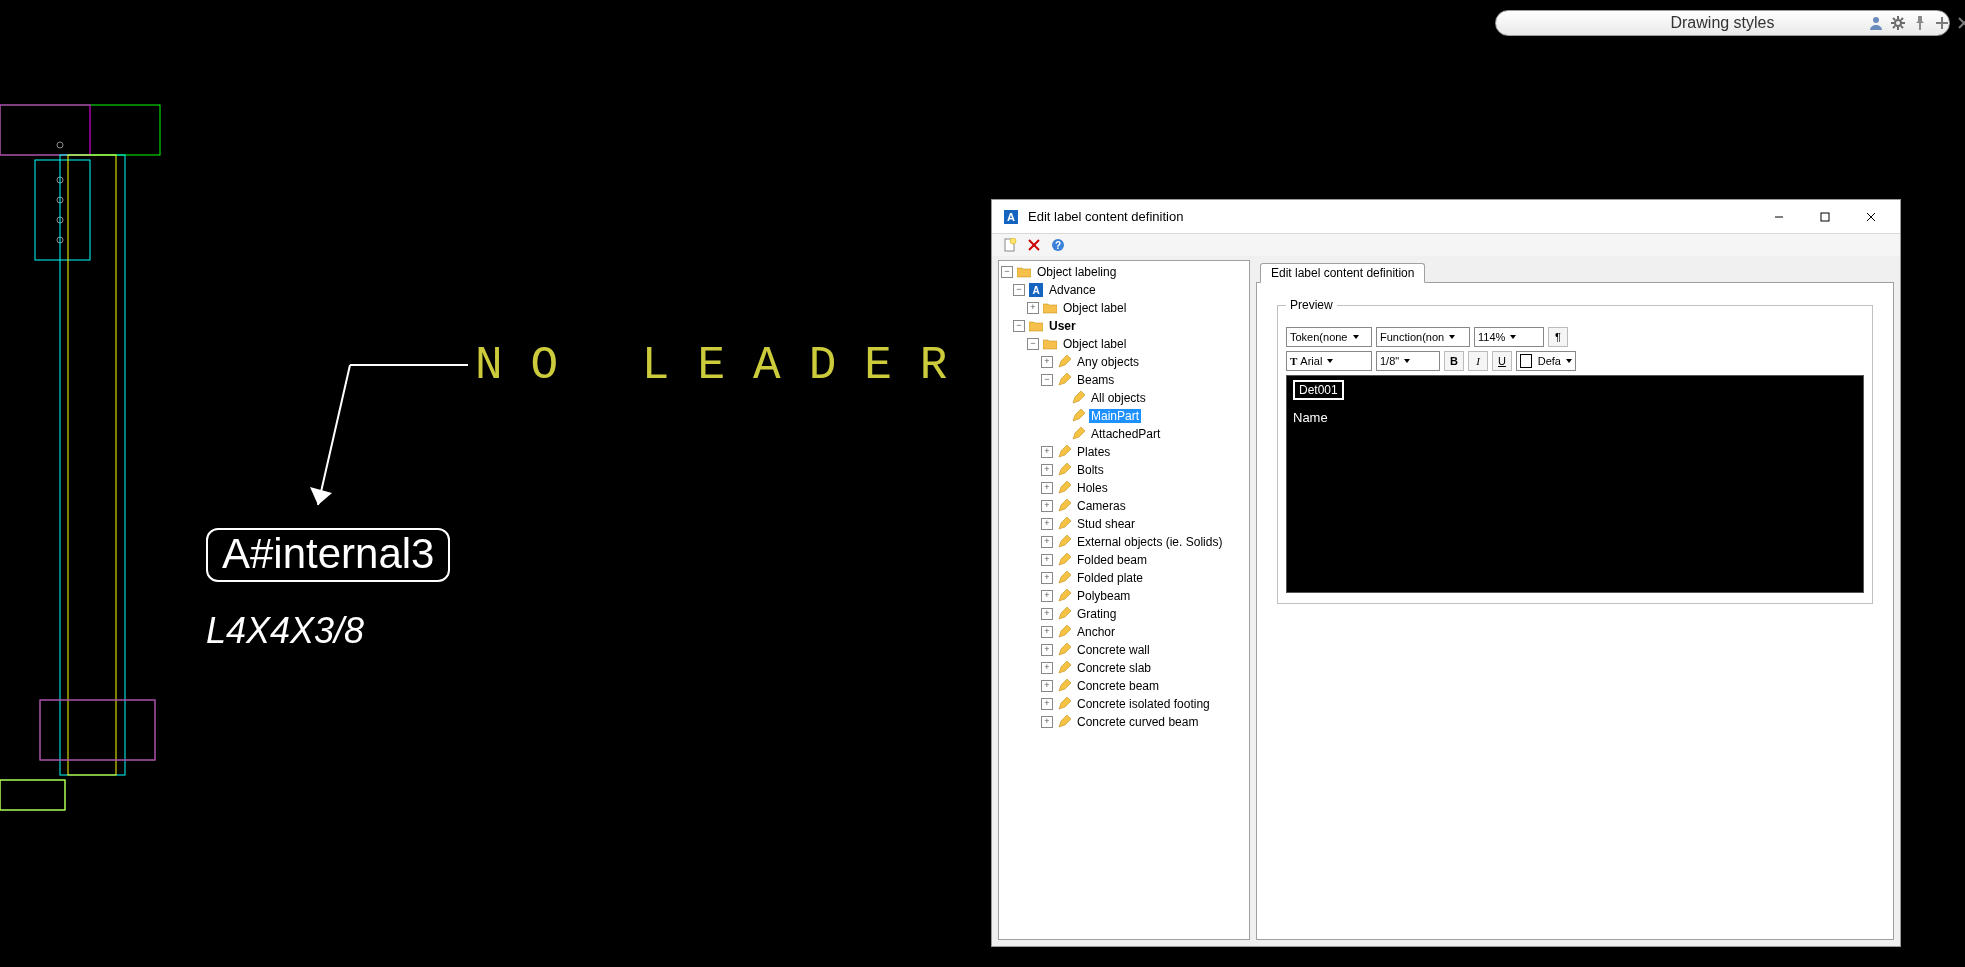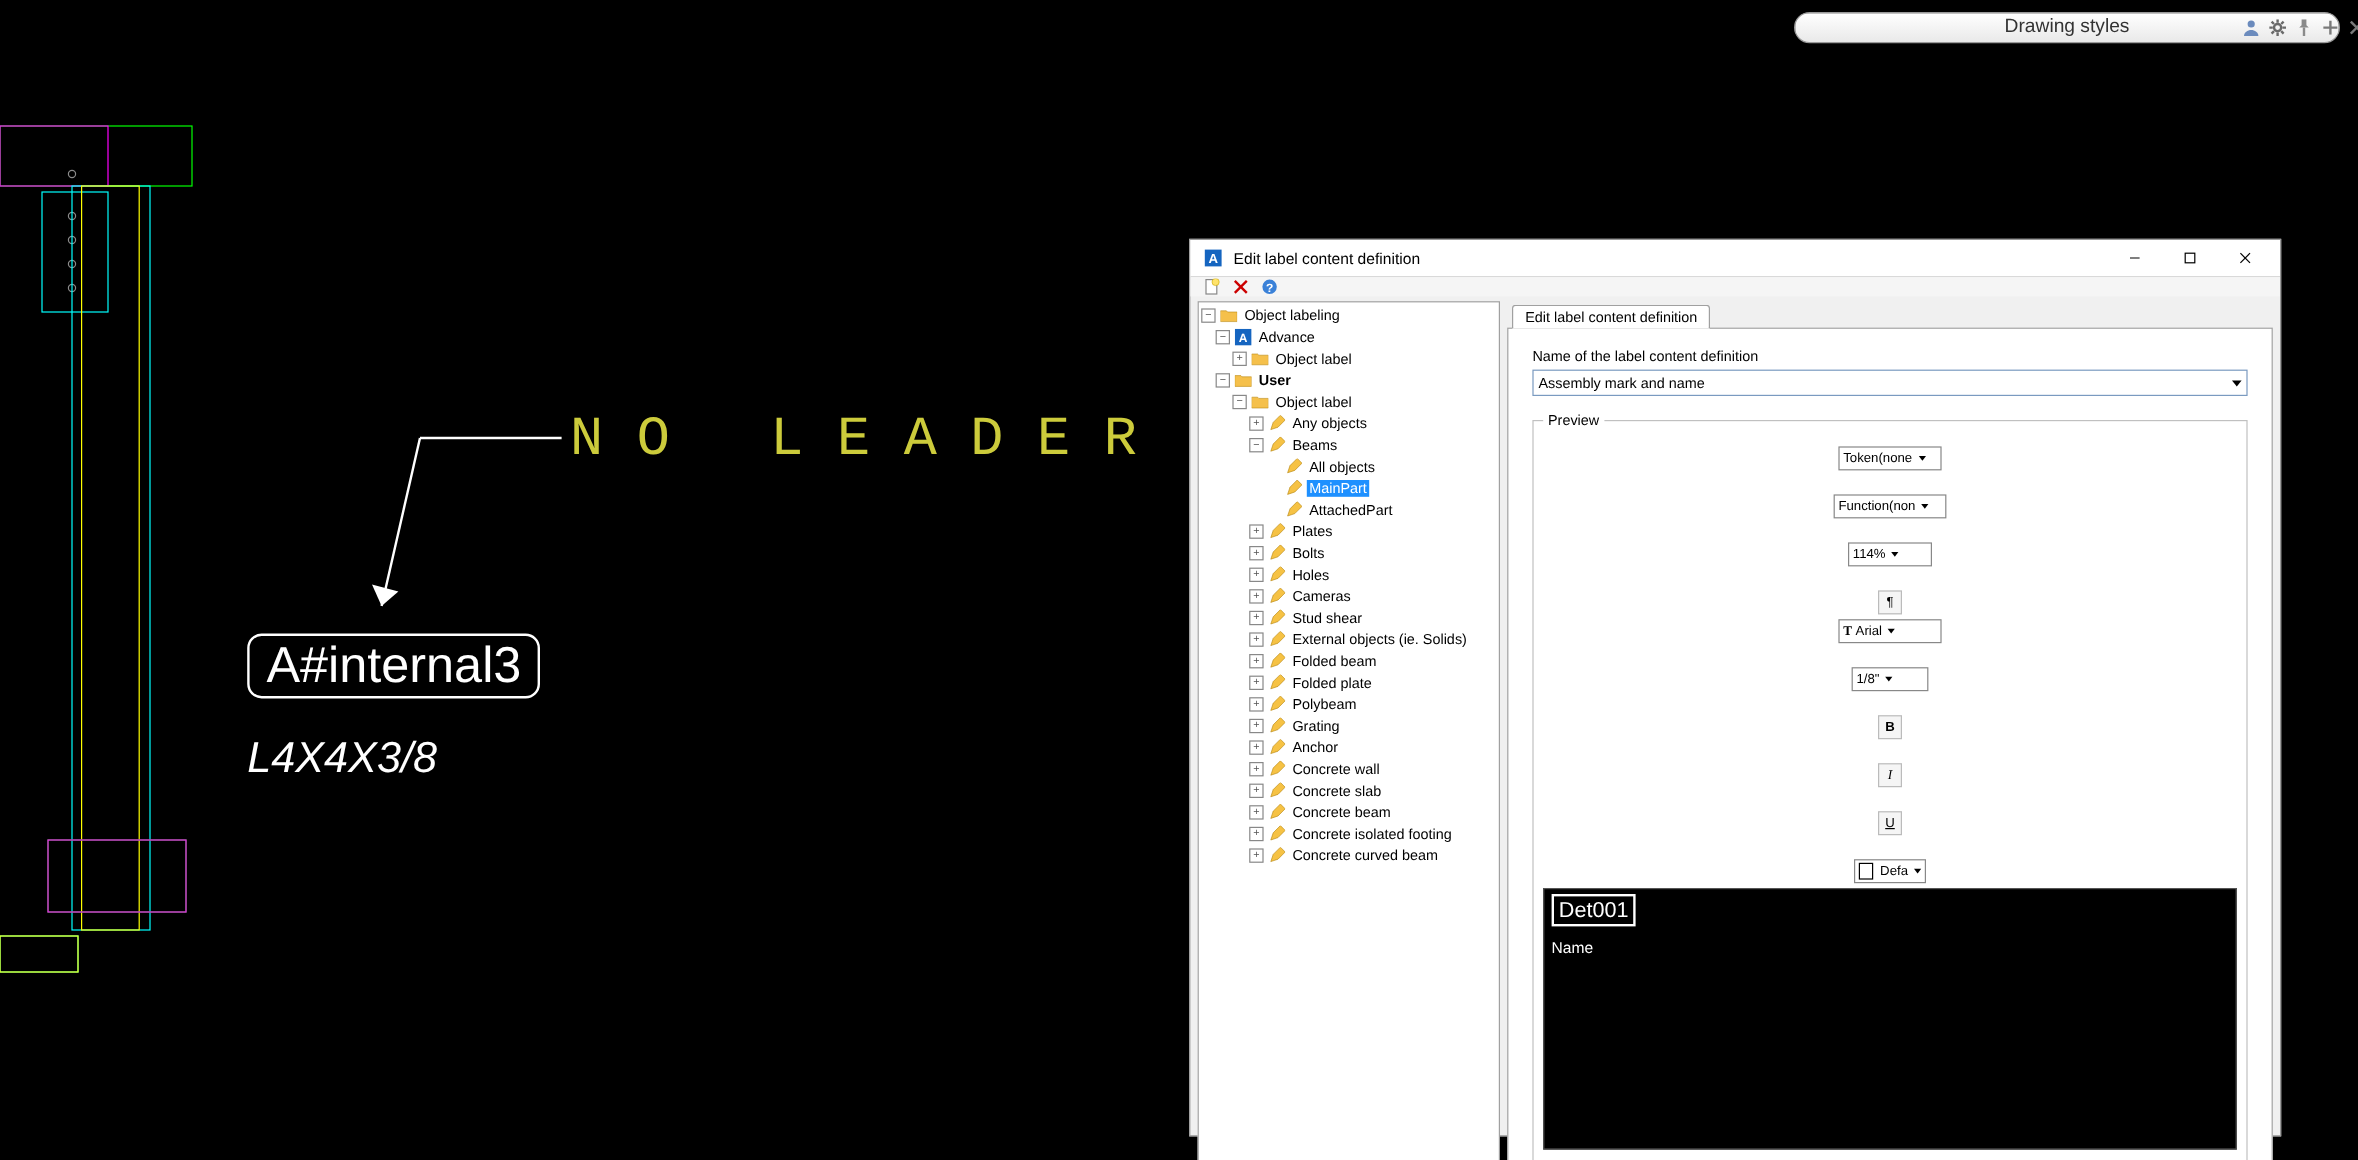--- a/index.html
+++ b/index.html
@@ -224,21 +224,21 @@
     font-size:12px;
     padding: 0 4px;
     display:flex; align-items:center;
     justify-content:space-between;
   }
   .select .caret {
     width:0;height:0;border-left:4px solid transparent;border-right:4px solid transparent;border-top:5px solid #000;
   }
   .preview-group { border:1px solid #c0c0c0; padding: 21px 8px 10px 8px; position:relative; margin-top:6px;}
   .preview-group .legend { position:absolute; top:-8px; left:8px; background:#fff; padding:0 4px; font-size:12px; }
-  .mini-toolbar-row { display:flex; gap:20px; align-items:center; margin-bottom:4px;flex-direction:column;}
+  .mini-toolbar-row { display:flex; gap:4px; align-items:center; margin-bottom:4px;}
   .mini-select { height:20px; font-size:11px; border:1px solid #888; background:#fff; display:flex; align-items:center; padding:0 3px; gap:3px; }
   .mini-select .caret { width:0;height:0;border-left:3px solid transparent;border-right:3px solid transparent;border-top:4px solid #000; margin-left:2px;}
   .mini-btn { width:20px; height:20px; border:1px solid #bbb; background:#f5f5f5; font-size:11px; display:flex; align-items:center; justify-content:center; }
   .mini-btn.b { font-weight:bold;}
   .mini-btn.i { font-style:italic; font-family: 'Times New Roman', serif;}
   .mini-btn.u { text-decoration:underline;}
   .color-swatch { width:14px; height:14px; border:1px solid #000; background:#fff; margin-right:3px;}
   .preview-canvas {
     margin-top:4px;
     height: 218px;
@@ -247,21 +247,21 @@
     color:#fff;
     font-size:12px;
     padding: 4px 6px;
     font-family: Arial, sans-serif;
   }
   .preview-canvas .det-chip {
     display:inline-block;
     border: 2px solid #fff;
     padding: 1px 4px;
     margin-bottom: 10px;
-    font-size: 18px;
+    font-size: 12px;
   }
   .preview-canvas .name-line { font-size: 13px; }
 
   .leader-row { display:flex; align-items:center; gap:20px; margin-top:10px;}
   .leader-row .select { width: 230px; }
 
   
   .dialog-footer {
     height: 36px;
     display:flex;
@@ -690,27 +690,20 @@
         </div>
 
     </div>
 
     <div class="editor-panel">
       <div class="editor-tab-strip">
         <div class="editor-tab">Edit label content definition</div>
       </div>
       <div class="editor-content">
 
-        <div class="form-row">
-          <span class="form-label">Name of the label content definition</span>
-          <div class="select">
-            <span>Assembly mark and name</span>
-            <span class="caret"></span>
-          </div>
-        </div>
 
         <div class="preview-group">
           <span class="legend">Preview</span>
 
           <div class="mini-toolbar-row">
             <div class="mini-select" style="width:86px">
                 <span>Token(none</span>
                 <span class="caret"></span>
               </div>
             <div class="mini-select" style="width:94px">

